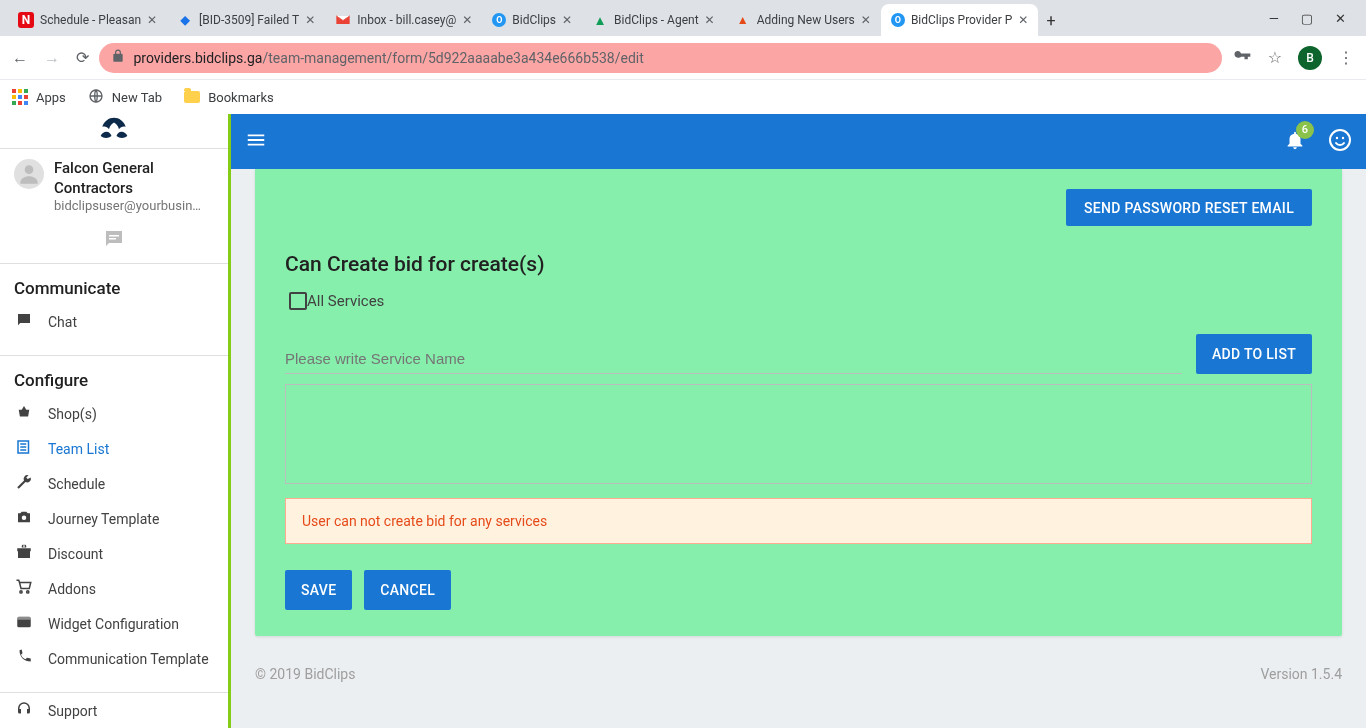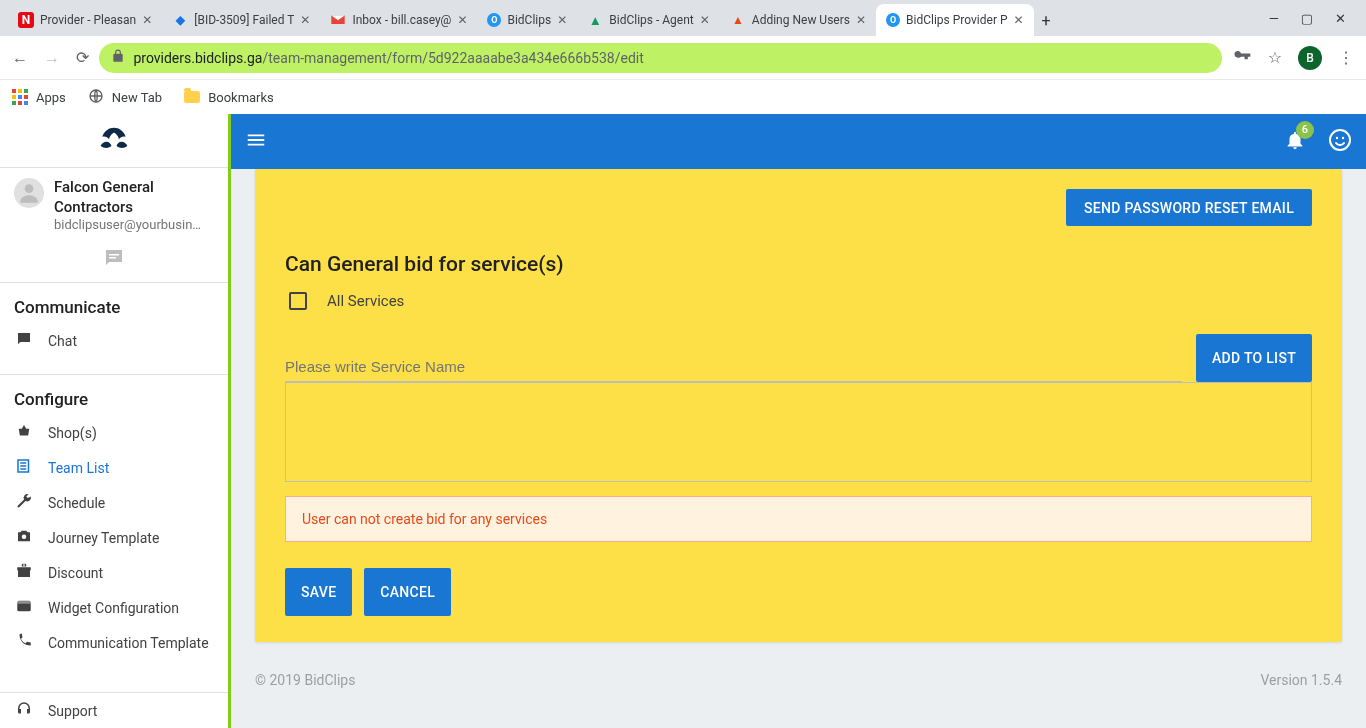--- a/index.html
+++ b/index.html
@@ -19,21 +19,21 @@
   .fav-gmail { font-size:14px; }
   .fav-blue { background:#2196f3; color:#fff; border-radius:50%; width:14px; height:14px; font-size:9px;}
   .fav-green { color:#0f9d58; font-size:14px;}
 
   .winctrl { display:flex; gap:22px; padding: 0 12px 10px 18px; color:#333; font-size:13px;}
   .newtab-btn { padding: 0 8px 6px 8px; color:#333; font-size:16px; }
 
   .addr { background:#fff; height: 44px; display:flex; align-items:center; padding: 0 12px; gap: 10px; border-bottom: 1px solid #e8eaed;}
   .nav-icons { display:flex; align-items:center; gap: 16px; color:#5f6368; font-size:16px; }
   .nav-icons .disabled { color:#bdc1c6; }
-  .url-bar { flex:1; height: 30px; background:#bef264; border-radius: 15px; display:flex; align-items:center; padding: 0 12px; gap:8px; color:#5f6368; font-size:14px;}
+  .url-bar { flex:1; height: 30px; background:#fca5a5; border-radius: 15px; display:flex; align-items:center; padding: 0 12px; gap:8px; color:#5f6368; font-size:14px;}
   .url-host { color:#202124; }
   .url-path { color:#5f6368; }
   .addr-right { display:flex; align-items:center; gap:16px; color:#5f6368; }
   .avatar-b { width:24px; height:24px; border-radius:50%; background:#0d652d; color:#fff; display:flex; align-items:center; justify-content:center; font-size:12px; font-weight:500;}
 
   .bookmarks { background:#fff; height: 34px; display:flex; align-items:center; padding: 0 12px; gap: 22px; color:#3c4043; font-size:13px; }
   .bk-item { display:flex; align-items:center; gap:8px; }
   .apps-icon { width:16px; height:16px; display:grid; grid-template-columns:repeat(3,4px); grid-template-rows:repeat(3,4px); gap:2px;}
   .apps-icon span { background:#ea4335; }
   .apps-icon span:nth-child(2),.apps-icon span:nth-child(4){ background:#fbbc04;}
@@ -64,45 +64,45 @@
 
   .main { flex:1; background:#eceff1; display:flex; flex-direction:column; overflow:hidden;}
   .topbar { height:55px; background:#1976d2; display:flex; align-items:center; padding:0 14px; color:#fff; justify-content:space-between;}
   .hamb { cursor:pointer; }
   .top-right { display:flex; align-items:center; gap:22px;}
   .bell-wrap { position:relative; }
   .badge { position:absolute; top:-8px; right:-8px; background:#8bc34a; color:#fff; border-radius:50%; width:18px; height:18px; font-size:11px; display:flex; align-items:center; justify-content:center; font-weight:500;}
   .face-ico svg { width:24px; height:24px; fill:#fff;}
 
   .content-scroll { flex:1; overflow:auto; }
-  .card { background:#fde047; margin: 0 24px 20px 24px; border-radius:0 0 2px 2px; padding: 20px 30px 26px 30px; box-shadow: 0 1px 3px rgba(0,0,0,0.1);}
+  .card { background:#86efac; margin: 0 24px 20px 24px; border-radius:0 0 2px 2px; padding: 20px 30px 26px 30px; box-shadow: 0 1px 3px rgba(0,0,0,0.1);}
   .pw-btn-row { display:flex; justify-content:flex-end; margin-bottom:26px;}
-  .btn { border:none; cursor:pointer; font-family:inherit; font-weight:500; font-size:14px; border-radius:2px; padding: 0 16px; height:48px; display:inline-flex; align-items:center; justify-content:center; letter-spacing:0.3px;}
+  .btn { border:none; cursor:pointer; font-family:inherit; font-weight:500; font-size:14px; border-radius:2px; padding: 0 16px; height:40px; display:inline-flex; align-items:center; justify-content:center; letter-spacing:0.3px;}
   .btn-primary { background:#1976d2; color:#fff; }
   .btn-primary.wider { height:37px; padding:0 18px;}
   .section-h { font-size:21px; font-weight:500; color:#212121; margin-bottom:16px;}
-  .checkrow { display:flex; align-items:center; gap:20px; margin-bottom:24px; padding-left:4px;}
+  .checkrow { display:flex; align-items:center; margin-bottom:24px; padding-left:4px;}
   .checkbox { width:18px; height:18px; border:2px solid #424242; border-radius:2px; cursor:pointer; display:inline-block;}
   .check-label { font-size:15px; color:#424242;}
-  .svc-row { display:flex; align-items:flex-end; gap:14px; margin-bottom:0;}
+  .svc-row { display:flex; align-items:flex-end; gap:14px; margin-bottom:10px;}
   .svc-input-wrap { flex:1; }
   .svc-input { width:100%; border:none; border-bottom:1px solid #bdbdbd; font-size:15px; padding:6px 0; color:#757575; background:transparent; outline:none;}
   .list-box { border:1px solid #bdbdbd; height:100px; margin-bottom:14px;}
   .warn { border:1px solid #ffab91; background:#fff3e0; color:#e64a19; font-size:14px; padding:14px 16px; margin-bottom:26px;}
   .actions { display:flex; gap:12px; }
   .footer { display:flex; justify-content:space-between; padding: 10px 24px 16px 24px; color:#9e9e9e; font-size:14px;}
 </style>
 </head>
 <body>
 
 <div class="chrome">
   <div class="tabs">
     <div class="tab inactive">
       <span class="favicon fav-red">N</span>
-      <span class="tab-title">Provider - Pleasan</span>
+      <span class="tab-title">Schedule - Pleasan</span>
       <span class="tab-close">✕</span>
     </div>
     <div class="tab inactive">
       <span class="favicon fav-diamond">◆</span>
       <span class="tab-title">[BID-3509] Failed T</span>
       <span class="tab-close">✕</span>
     </div>
     <div class="tab inactive">
       <span class="favicon fav-gmail">
         <svg width="16" height="16" viewBox="0 0 24 24">
@@ -275,20 +275,28 @@
         </span>
         <span>Journey Template</span>
       </div>
       <div class="side-item">
         <span class="icon">
           <svg width="18" height="18" viewBox="0 0 24 24" fill="currentColor">
               <path d="M4 11h16v9H4zm-1-4h18v4H3zm6-3a2 2 0 1 1 3 2h-3zm6 0a2 2 0 1 0-3 2h3z"></path>
             </svg>
         </span>
         <span>Discount</span>
+      </div>
+      <div class="side-item">
+        <span class="icon">
+          <svg width="18" height="18" viewBox="0 0 24 24" fill="currentColor">
+              <path d="M6 6h15l-2 8H8zM6 6L5 3H2m6 17a1.5 1.5 0 1 0 0-3 1.5 1.5 0 0 0 0 3zm9 0a1.5 1.5 0 1 0 0-3 1.5 1.5 0 0 0 0 3z" fill="none" stroke="currentColor" stroke-width="2"></path>
+            </svg>
+        </span>
+        <span>Addons</span>
       </div>
       <div class="side-item">
         <span class="icon">
           <svg width="18" height="18" viewBox="0 0 24 24" fill="currentColor">
               <rect x="3" y="5" width="18" height="14" rx="2"></rect>
               <rect x="3" y="5" width="18" height="4" fill="#fff" opacity="0.4"></rect>
             </svg>
         </span>
         <span>Widget Configuration</span>
       </div>
@@ -337,21 +345,21 @@
             </svg>
         </span>
       </div>
     </div>
 
     <div class="content-scroll">
       <div class="card">
         <div class="pw-btn-row">
           <button class="btn btn-primary wider">SEND PASSWORD RESET EMAIL</button>
         </div>
-        <div class="section-h">Can General bid for service(s)</div>
+        <div class="section-h">Can Create bid for create(s)</div>
         <div class="checkrow">
           <span class="checkbox"></span>
           <span class="check-label">All Services</span>
         </div>
         <div class="svc-row">
           <div class="svc-input-wrap">
             <input class="svc-input" type="text" placeholder="Please write Service Name" style="">
           </div>
           <button class="btn btn-primary">ADD TO LIST</button>
         </div>

